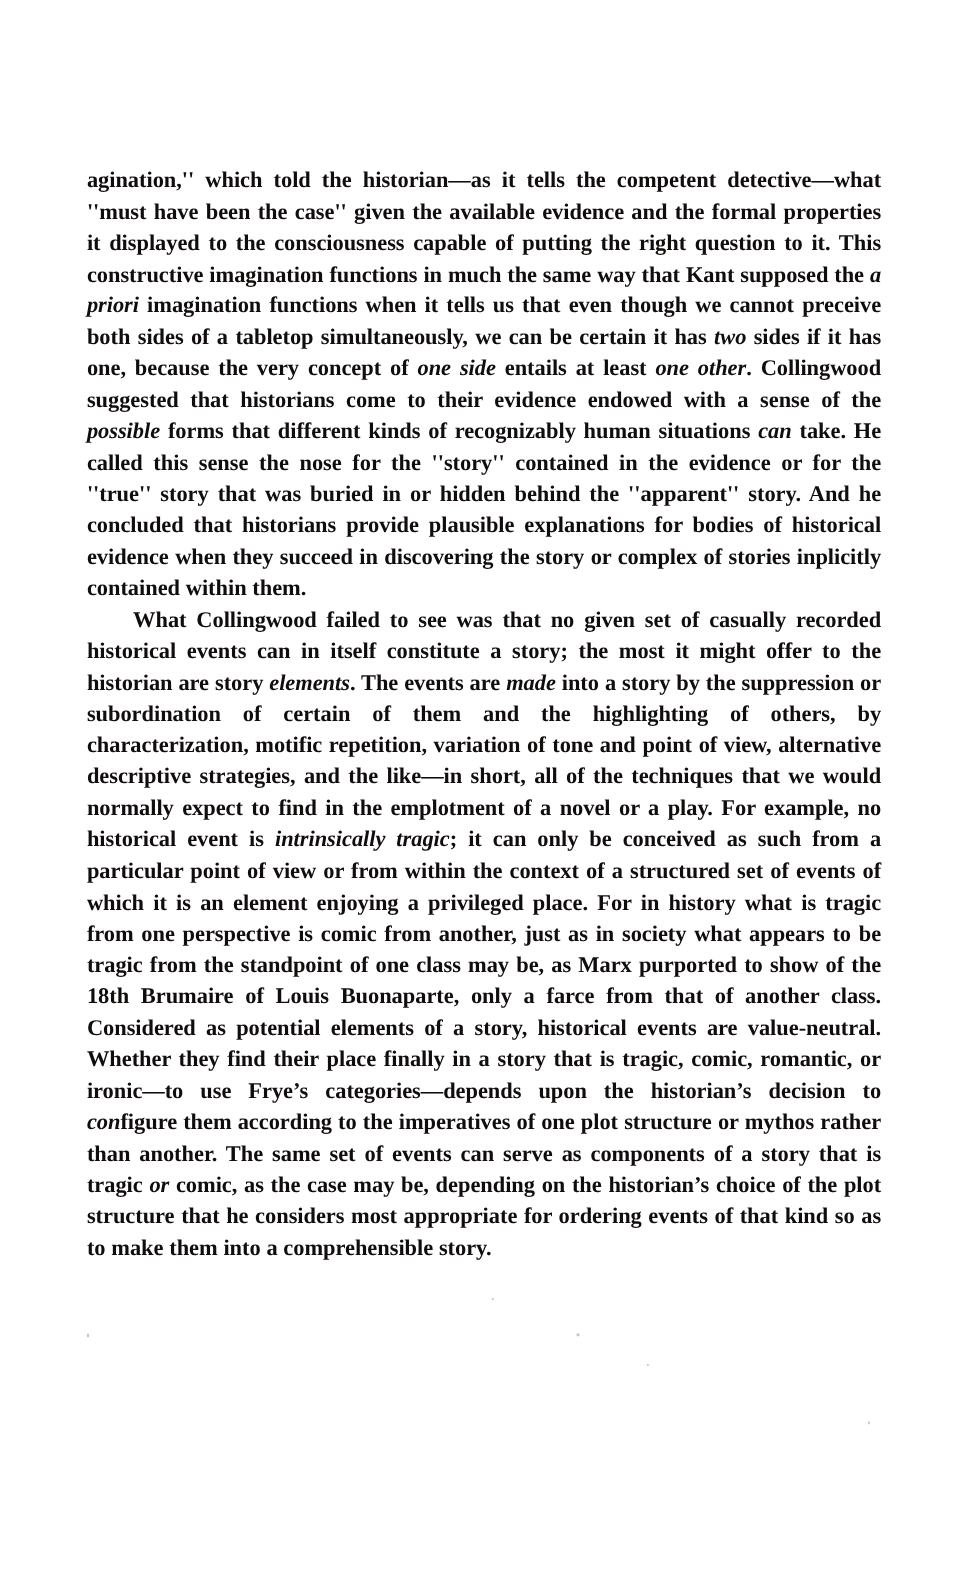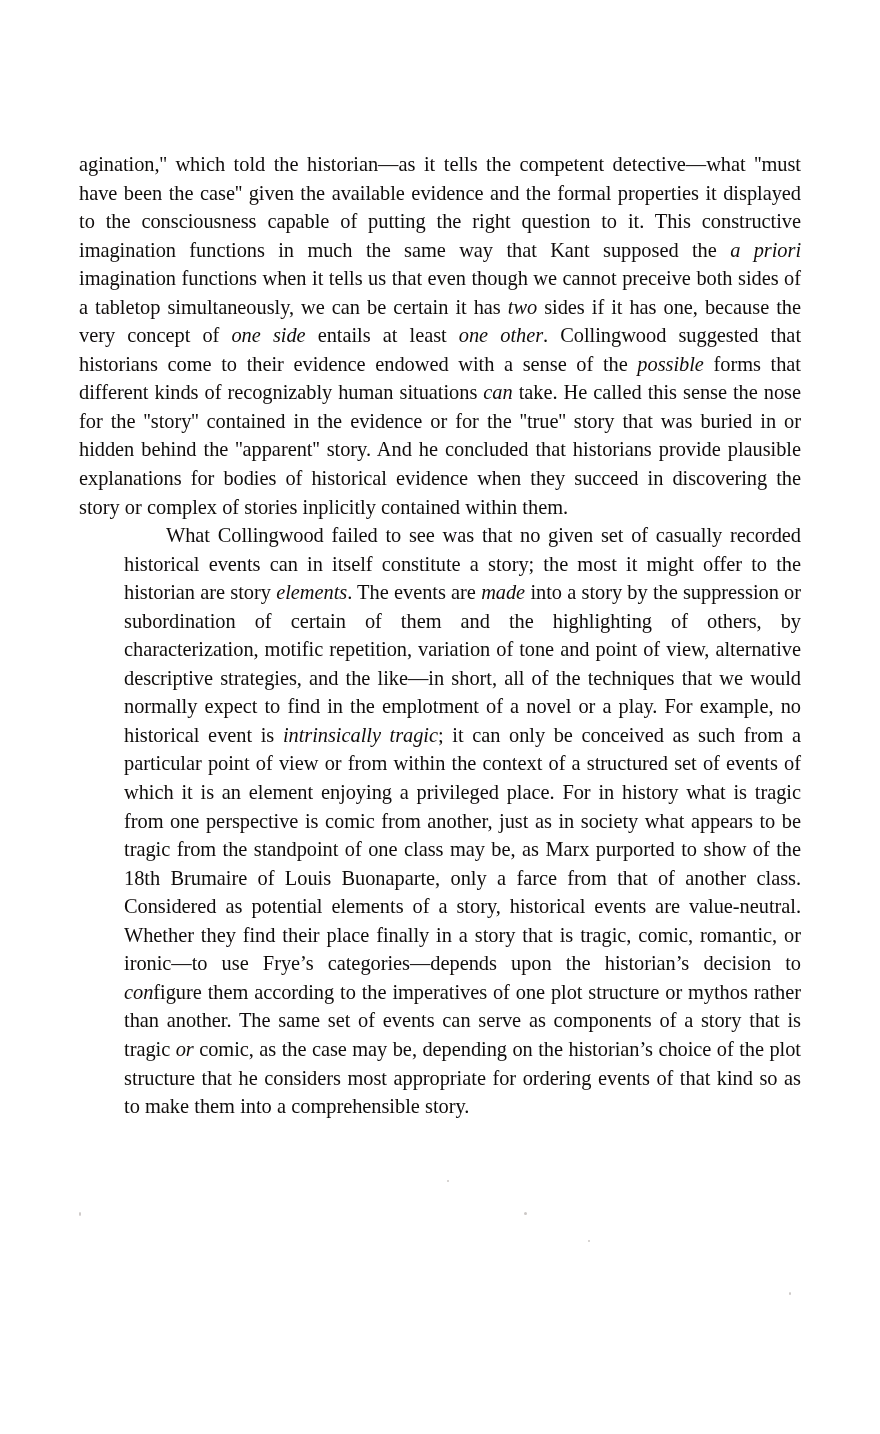--- a/index.html
+++ b/index.html
@@ -40,33 +40,33 @@
     line-height: 28.55px;
     letter-spacing: -0.04px;
     word-spacing: 0.2px;
     -webkit-font-smoothing: antialiased;
     color: #100d0c;
     hyphens: manual;
   }
 
   .para + .para {
     text-indent: 42px;
-    margin-left: 45px;
   }
 
   .para .it {
     font-style: italic;
   }
 
   
   .para:last-child {
     text-align-last: left;
   }
   .para {
     text-align-last: left;
+    font-weight: bold;
   }
 
   
   .speckle {
     position: absolute;
     background: #b9b4b1;
     border-radius: 50%;
     opacity: 0.75;
   }
 </style>

